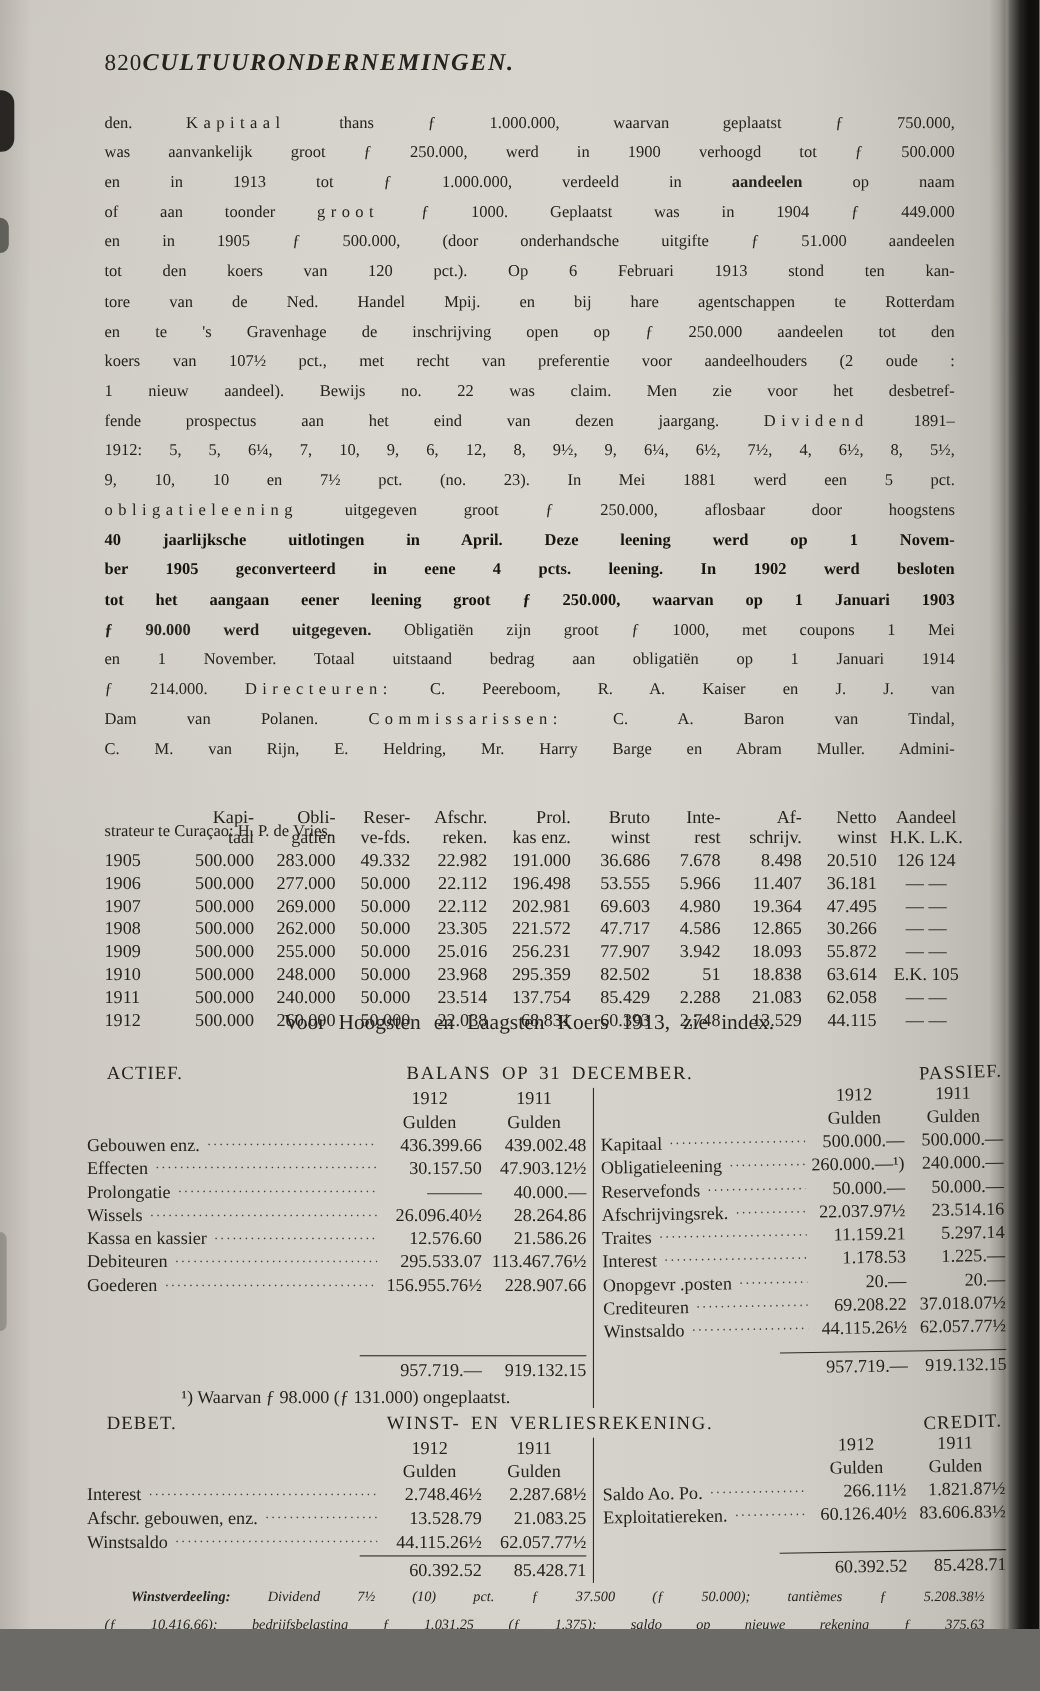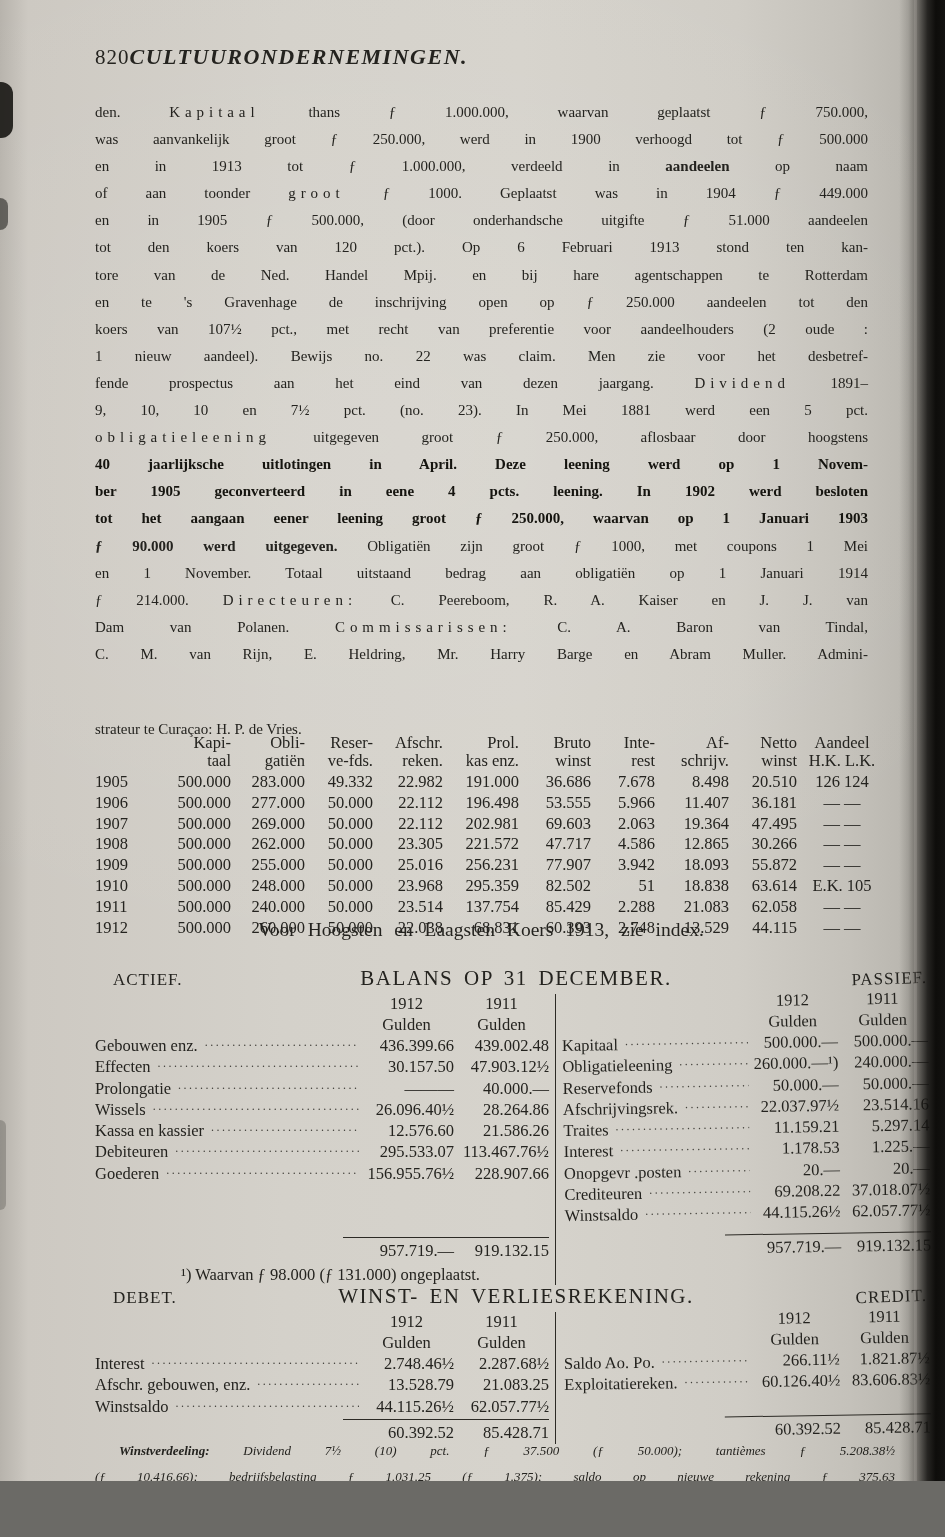--- a/index.html
+++ b/index.html
@@ -33,27 +33,27 @@
   .shead{display:flex;line-height:17.5px;margin-bottom:3px;}
   .scell{white-space:pre-line;text-align:right;}
   .c0{width:52px;text-align:left;}
   .c1{width:84px}.c2{width:74px}.c3{width:68px}.c4{width:70px}.c5{width:76px}
   .c6{width:72px}.c7{width:64px}.c8{width:74px}.c9{width:68px}
   .c10{width:90px;text-align:center;}
   .srow{display:flex;line-height:20.8px;}
 
   .koers{position:absolute;top:919px;left:95px;width:772px;text-align:center;font-size:19.5px;word-spacing:7px;}
 
-  .sec{position:absolute;left:95px;width:842px;font-size:16.5px;}
+  .sec{position:absolute;left:79px;width:842px;font-size:16.5px;}
   .balans{top:966px;}
   .wv{top:1284px;}
   .sec-head{display:flex;align-items:baseline;margin-bottom:3px;}
   .sec-label{font-size:17px;letter-spacing:1px;}
   .sec-label.first{width:150px;padding-left:18px;}
-  .sec-title{flex:1;text-align:center;letter-spacing:1.5px;word-spacing:4px;font-size:21px;}
+  .sec-title{flex:1;text-align:center;letter-spacing:1.5px;word-spacing:4px;font-size:17px;}
   .sec-label.tilt{width:150px;text-align:right;transform:rotate(-2deg);padding-right:10px;}
   .cols{display:flex;}
   .col.left{width:460px;padding-right:6px;}
   .col.right{width:376px;border-left:1.6px solid #2c2a25;padding-left:9px;}
   .rot{transform:rotate(-0.9deg);transform-origin:0 90%;}
   .lyears{display:flex;justify-content:flex-end;line-height:20.5px;}
   .yv{width:95px;text-align:center;}
   .col.right .yv{width:90px;}
   .balans .lrows{height:200px;}
   .wv .lrows{height:64px;}
@@ -88,20 +88,21 @@
       <div class="pline"><span>was aanvankelijk groot ƒ 250.000, werd in 1900 verhoogd tot ƒ 500.000</span></div>
       <div class="pline"><span>en in 1913 tot ƒ 1.000.000, verdeeld in </span><span class="b">aandeelen</span><span> op naam</span></div>
       <div class="pline"><span>of aan toonder </span><span class="sp">groot</span><span> ƒ 1000. Geplaatst was in 1904 ƒ 449.000</span></div>
       <div class="pline"><span>en in 1905 ƒ 500.000, (door onderhandsche uitgifte ƒ 51.000 aandeelen</span></div>
       <div class="pline"><span>tot den koers van 120 pct.). Op 6 Februari 1913 stond ten kan-</span></div>
       <div class="pline"><span>tore van de Ned. Handel Mpij. en bij hare agentschappen te Rotterdam</span></div>
       <div class="pline"><span>en te 's Gravenhage de inschrijving open op ƒ 250.000 aandeelen tot den</span></div>
       <div class="pline"><span>koers van 107½ pct., met recht van preferentie voor aandeelhouders (2 oude :</span></div>
       <div class="pline"><span>1 nieuw aandeel). Bewijs no. 22 was claim. Men zie voor het desbetref-</span></div>
       <div class="pline"><span>fende prospectus aan het eind van dezen jaargang. </span><span class="sp">Dividend</span><span> 1891–</span></div>
+      <div class="pline"><span>1912: 5, 5, 6¼, 7, 10, 9, 6, 12, 8, 9½, 9, 6¼, 6½, 7½, 4, 6½, 8, 5½,</span></div>
       <div class="pline"><span>9, 10, 10 en 7½ pct. (no. 23). In Mei 1881 werd een 5 pct.</span></div>
       <div class="pline"><span class="sp">obligatieleening</span><span> uitgegeven groot ƒ 250.000, aflosbaar door hoogstens</span></div>
       <div class="pline pheavy"><span>40 jaarlijksche uitlotingen in April. Deze leening werd op 1 Novem-</span></div>
       <div class="pline pheavy"><span>ber 1905 geconverteerd in eene 4 pcts. leening. In 1902 werd besloten</span></div>
       <div class="pline pheavy"><span>tot het aangaan eener leening groot ƒ 250.000, waarvan op 1 Januari 1903</span></div>
       <div class="pline"><span class="b">ƒ 90.000 werd uitgegeven. </span><span>Obligatiën zijn groot ƒ 1000, met coupons 1 Mei</span></div>
       <div class="pline"><span>en 1 November. Totaal uitstaand bedrag aan obligatiën op 1 Januari 1914</span></div>
       <div class="pline"><span>ƒ 214.000. </span><span class="sp">Directeuren:</span><span> C. Peereboom, R. A. Kaiser en J. J. van</span></div>
       <div class="pline"><span>Dam van Polanen. </span><span class="sp">Commissarissen:</span><span> C. A. Baron van Tindal,</span></div>
       <div class="pline"><span>C. M. van Rijn, E. Heldring, Mr. Harry Barge en Abram Muller. Admini-</span></div>
@@ -160,21 +161,21 @@
           <div class="scell c10">—  —</div>
         </div>
         <div class="srow">
           <div class="scell c0">1907</div>
           <div class="scell c1">500.000</div>
           <div class="scell c2">269.000</div>
           <div class="scell c3">50.000</div>
           <div class="scell c4">22.112</div>
           <div class="scell c5">202.981</div>
           <div class="scell c6">69.603</div>
-          <div class="scell c7">2.063</div>
+          <div class="scell c7">4.980</div>
           <div class="scell c8">19.364</div>
           <div class="scell c9">47.495</div>
           <div class="scell c10">—  —</div>
         </div>
         <div class="srow">
           <div class="scell c0">1908</div>
           <div class="scell c1">500.000</div>
           <div class="scell c2">262.000</div>
           <div class="scell c3">50.000</div>
           <div class="scell c4">23.305</div>

